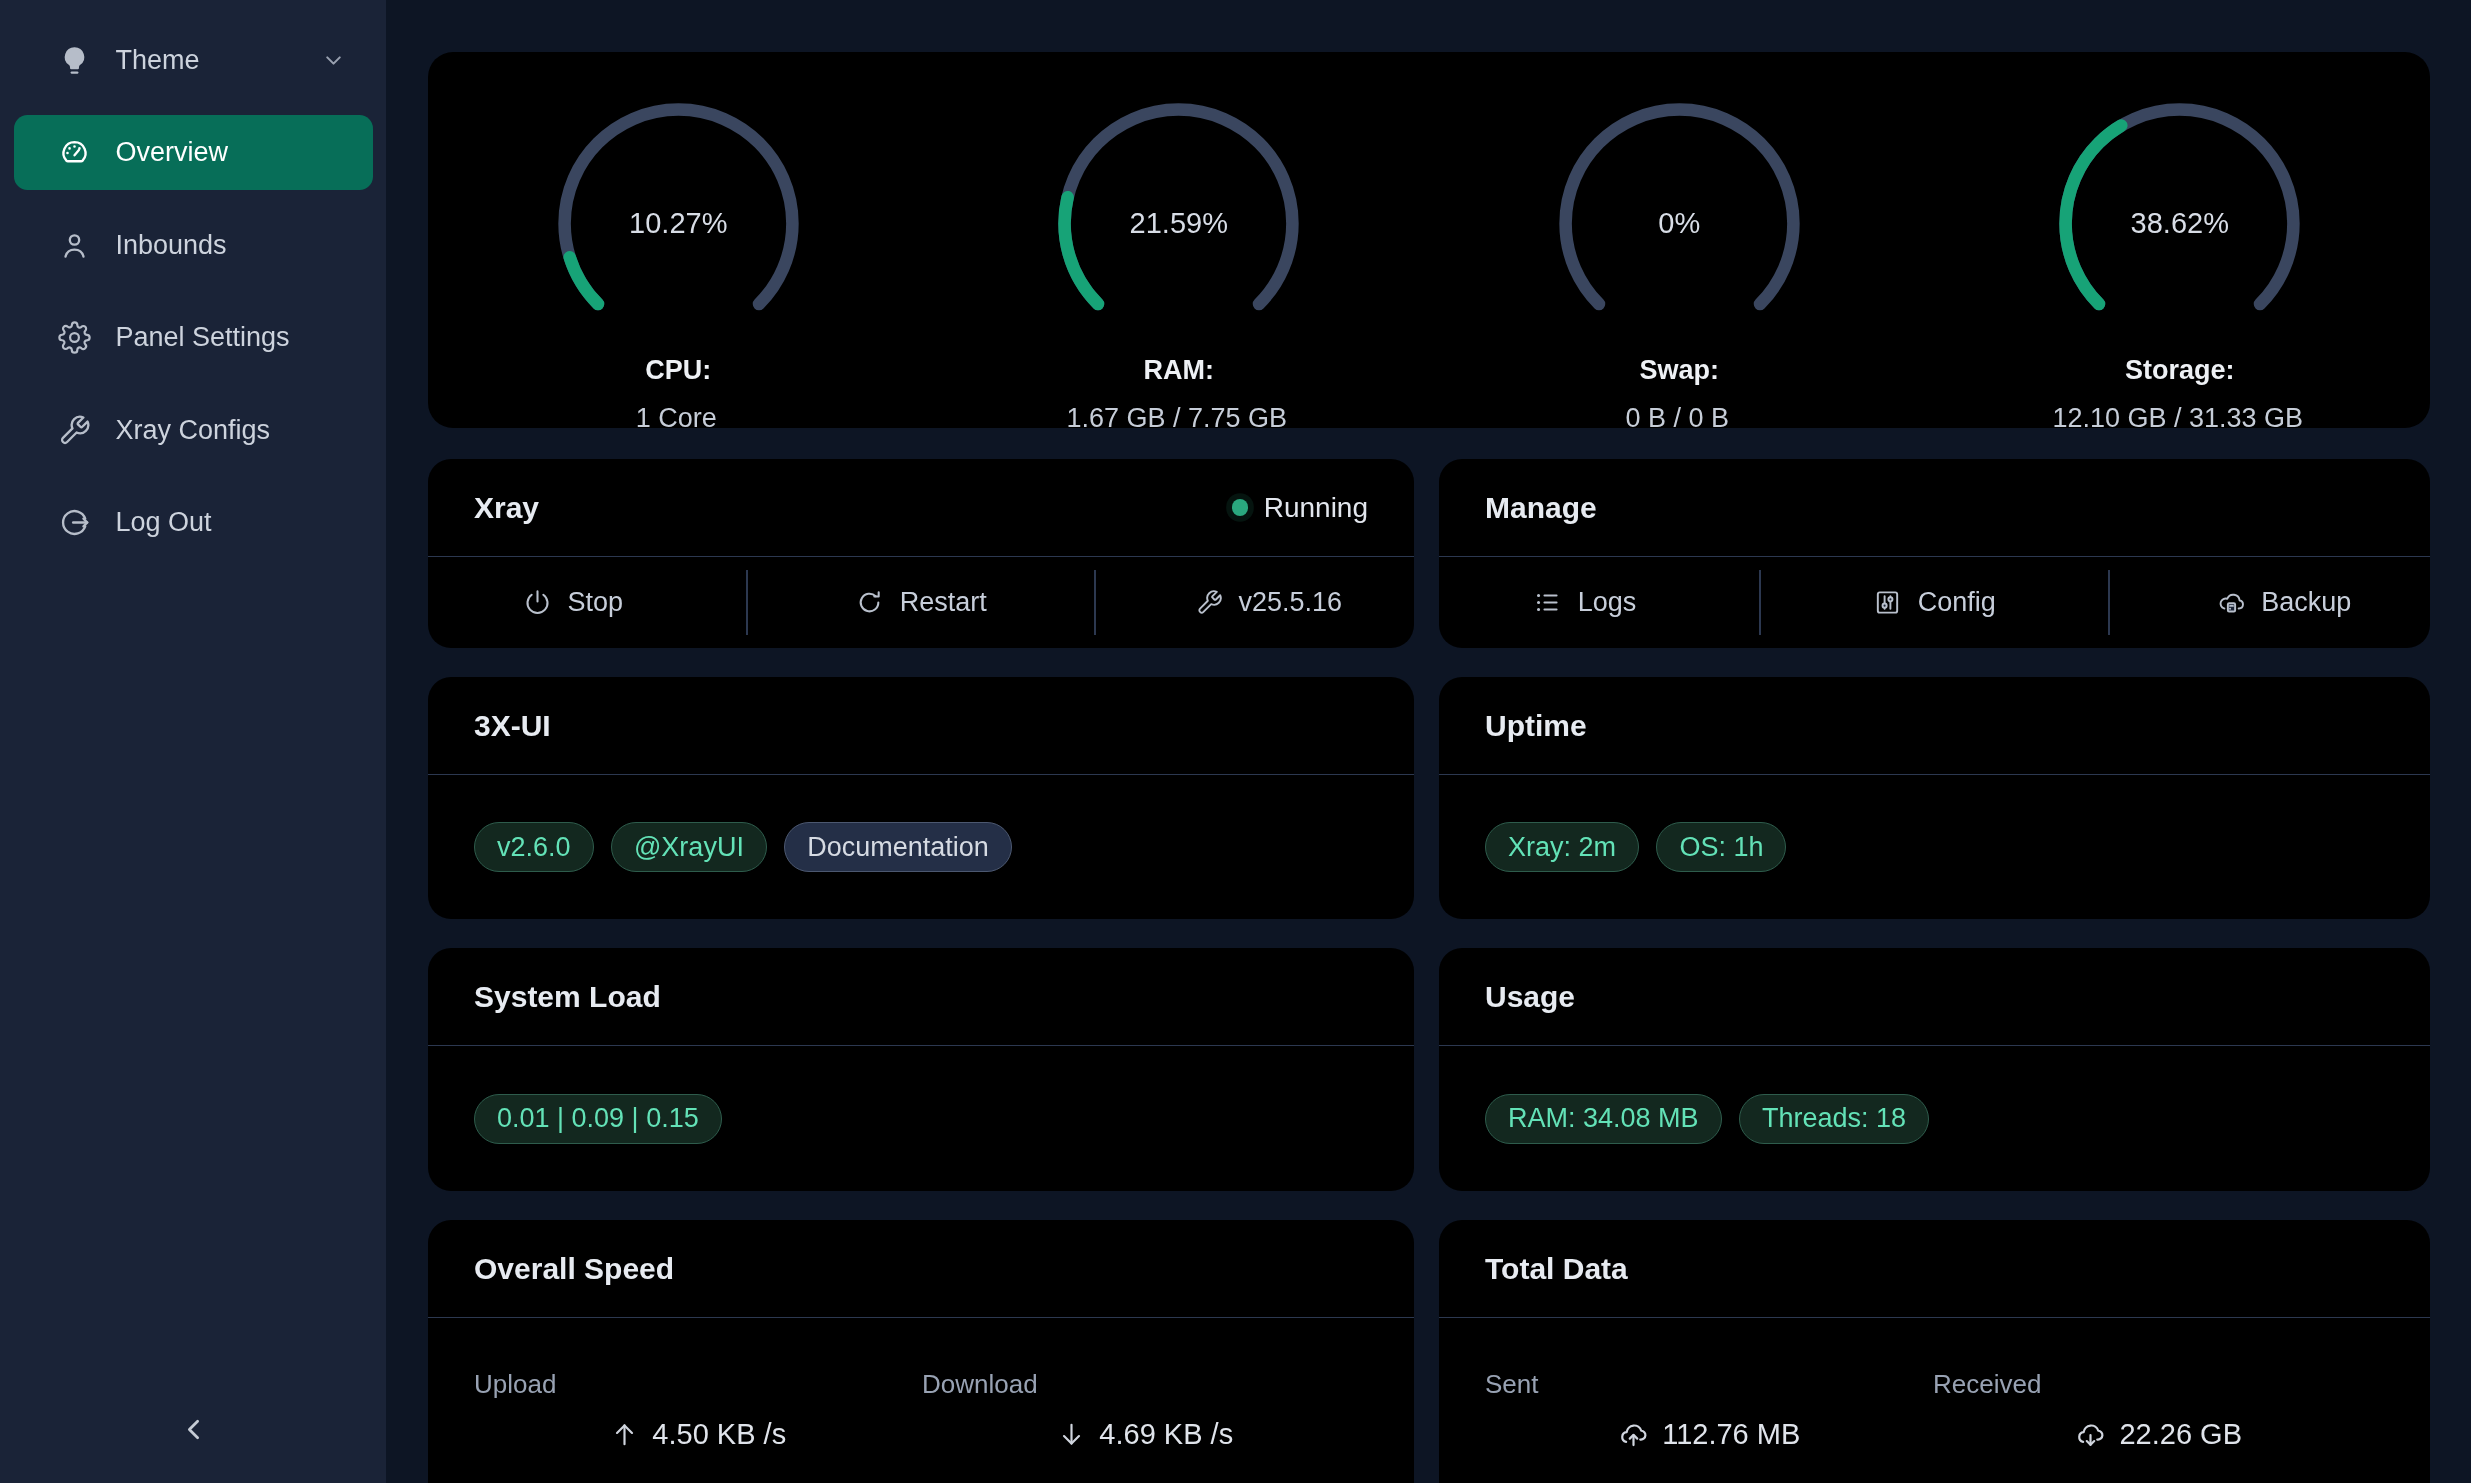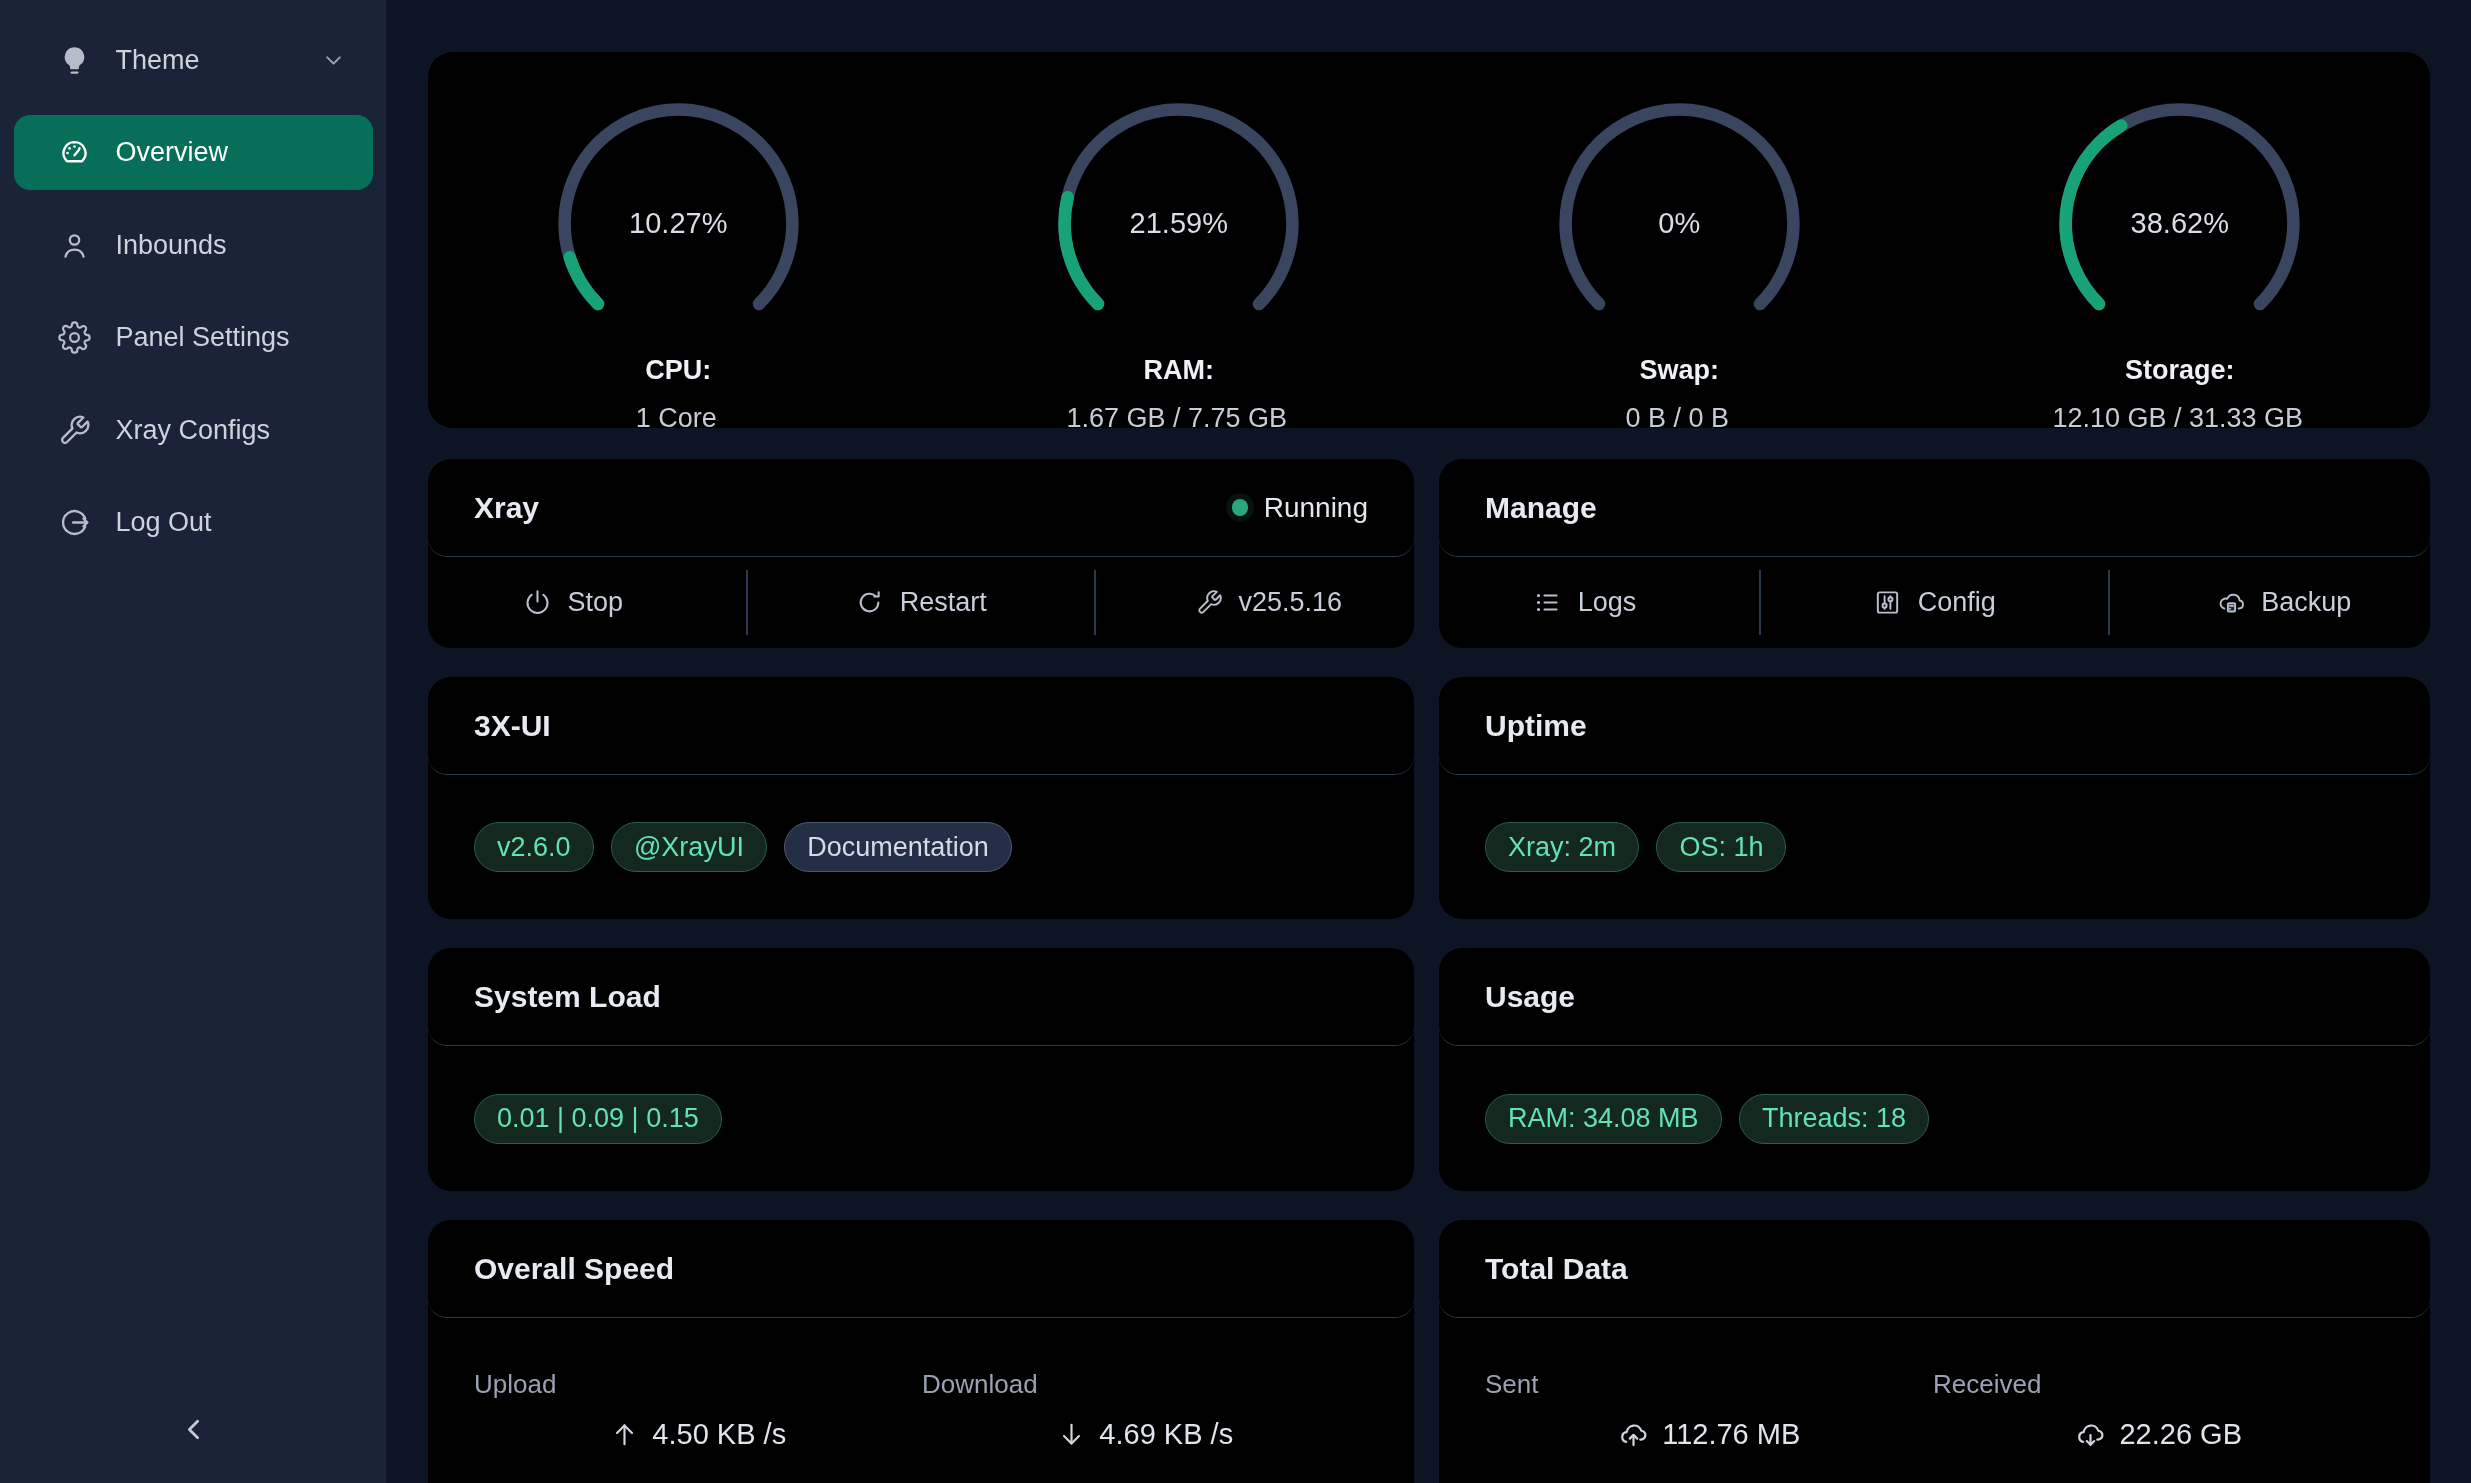--- a/index.html
+++ b/index.html
@@ -16,21 +16,21 @@
     position:relative;flex:none;width:386px;height:100%;
     background:#1a2337;padding:23px 13.5px 0;box-sizing:border-box;text-align:right;
   }
   .side-item{
     height:75px;border-radius:13.5px;margin-bottom:17.4px;
     display:flex;align-items:center;gap:25px;
     padding:0 27px 0 44px;cursor:pointer;
     color:#cdd3dd;font-size:27px;
   }
   .side-item .sicon{display:flex;color:#b6bdc9;}
-  .side-item.active{background:#076e58;color:#ffffff;border-radius:16px;}
+  .side-item.active{background:#076e58;color:#ffffff;}
   .side-item.active .sicon{color:#ffffff;}
   .side-item .chev{margin-left:auto;color:#99a1b0;display:flex;}
   .collapse-btn{
     position:absolute;left:0;right:0;bottom:21px;margin:0 auto;
     width:62px;height:62px;background:transparent;border:none;cursor:pointer;
     color:#c5cbd5;display:flex;align-items:center;justify-content:center;
   }
 
   
   .content{flex:1;padding:52px 42px 0;box-sizing:border-box;}
@@ -59,21 +59,21 @@
   .chart-icon{display:flex;color:#c9cfd9;cursor:pointer;}
 
   
   .grid{
     margin-top:31px;display:grid;gap:29px 25px;
     grid-template-columns:986px 1fr;
     grid-template-rows:189px 242px 243px 290px;
   }
   .card-header{
     height:98px;flex:none;display:flex;align-items:center;
-    padding:0 46px;border-bottom:1.9px solid #2c3850;box-sizing:border-box;border-radius:19px;
+    padding:0 46px;border-bottom:1.9px solid #2c3850;box-sizing:border-box;
   }
   .card-title{margin:0;font-size:30px;font-weight:700;color:#e7ebf1;}
   .status{margin-left:auto;display:flex;align-items:center;gap:15.4px;font-size:28px;color:#e2e6ed;}
   .dot{
     width:16.4px;height:16.4px;border-radius:50%;background:#2aa77e;
     box-shadow:0 0 0 5.8px rgba(42,167,126,0.12);
   }
   .card-body{flex:1;display:flex;align-items:center;padding:0 46px;gap:17.4px;}
   .card-body.actions{padding:0;gap:28px;}
   .action{

